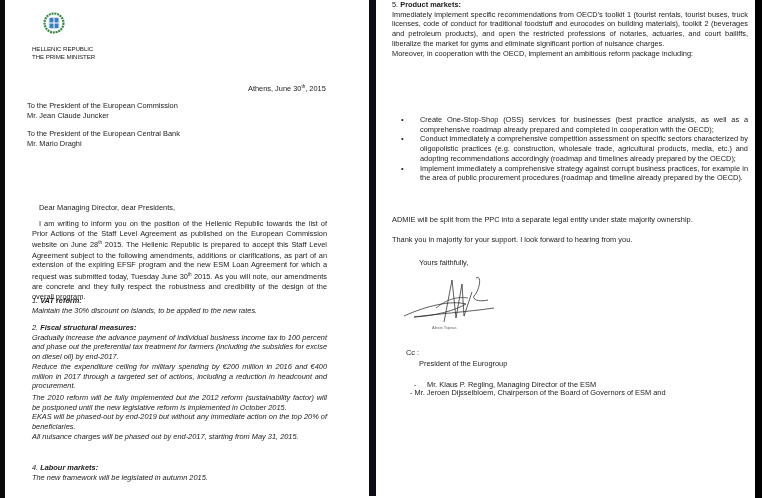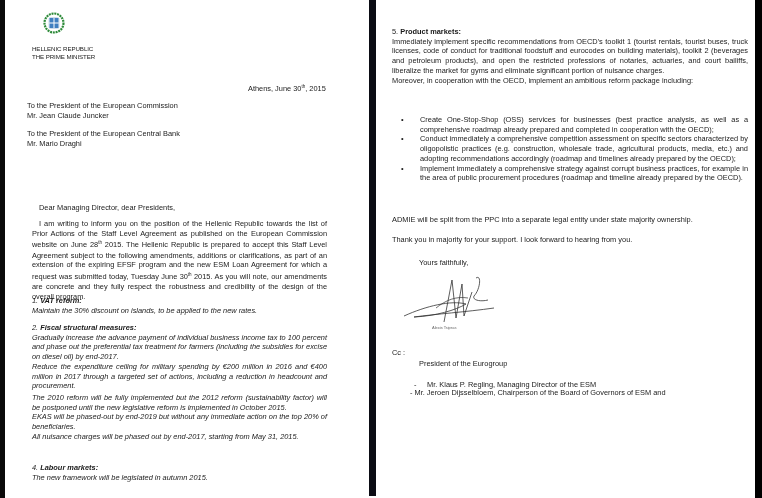--- a/index.html
+++ b/index.html
@@ -31,31 +31,31 @@
   .intro { top: 219px; text-indent: 7px; }
   .sec { position: absolute; left: 27px; width: 295px; text-align: justify; font-style: italic; }
   .sec .title { font-weight: normal; }
   .sec .title b { font-weight: bold; }
   .sec-1 { top: 296px; }
   .sec-2 { top: 323px; }
   .sec-3 { top: 393px; }
   .sec-4 { top: 463px; }
 
   .r-block { position: absolute; left: 16px; width: 356px; text-align: justify; }
-  .r-sec5 { top: 27px; }
+  .r-sec5 { top: 0; }
   .r-bullets { position: absolute; left: 16px; top: 115px; width: 356px; margin: 0; padding: 0; list-style: none; }
   .r-bullets li { position: relative; padding-left: 28px; text-align: justify; }
   .r-bullets li .bullet { position: absolute; left: 9px; top: 0; }
   .r-admie { top: 215px; }
   .r-thanks { top: 235px; }
   .closing { position: absolute; left: 43px; top: 258px; text-align: center; }
   .signature { position: absolute; left: 20px; top: 270px; width: 110px; height: 60px; }
   .signame { position: absolute; left: 56px; top: 323px; font-size: 4px; color: #666; }
   .cc { position: absolute; left: 16px; top: 348px; width: 360px; }
-  .cc-label { position: absolute; left: 0; top: 0; }
+  .cc-label { position: absolute; left: 14px; top: 0; }
   .cc-item-1 { position: absolute; left: 18px; top: 0; margin-top: 40px; }
   .cc-item-1-cont { position: absolute; left: 27px; top: 11px; }
   .cc-dash-2 { position: absolute; left: 22px; top: 32px; }
   .cc-item-2 { position: absolute; left: 35px; top: 32px; text-align: right; }
 </style>
 </head>
 <body>
 
 <div class="edge-left"></div>
 <div class="divider"></div>

